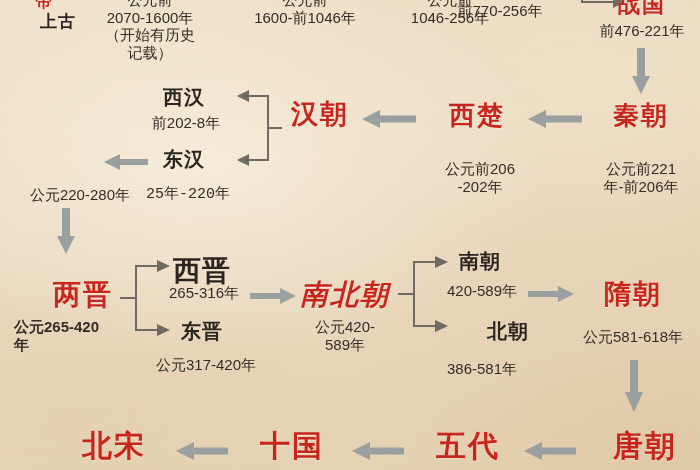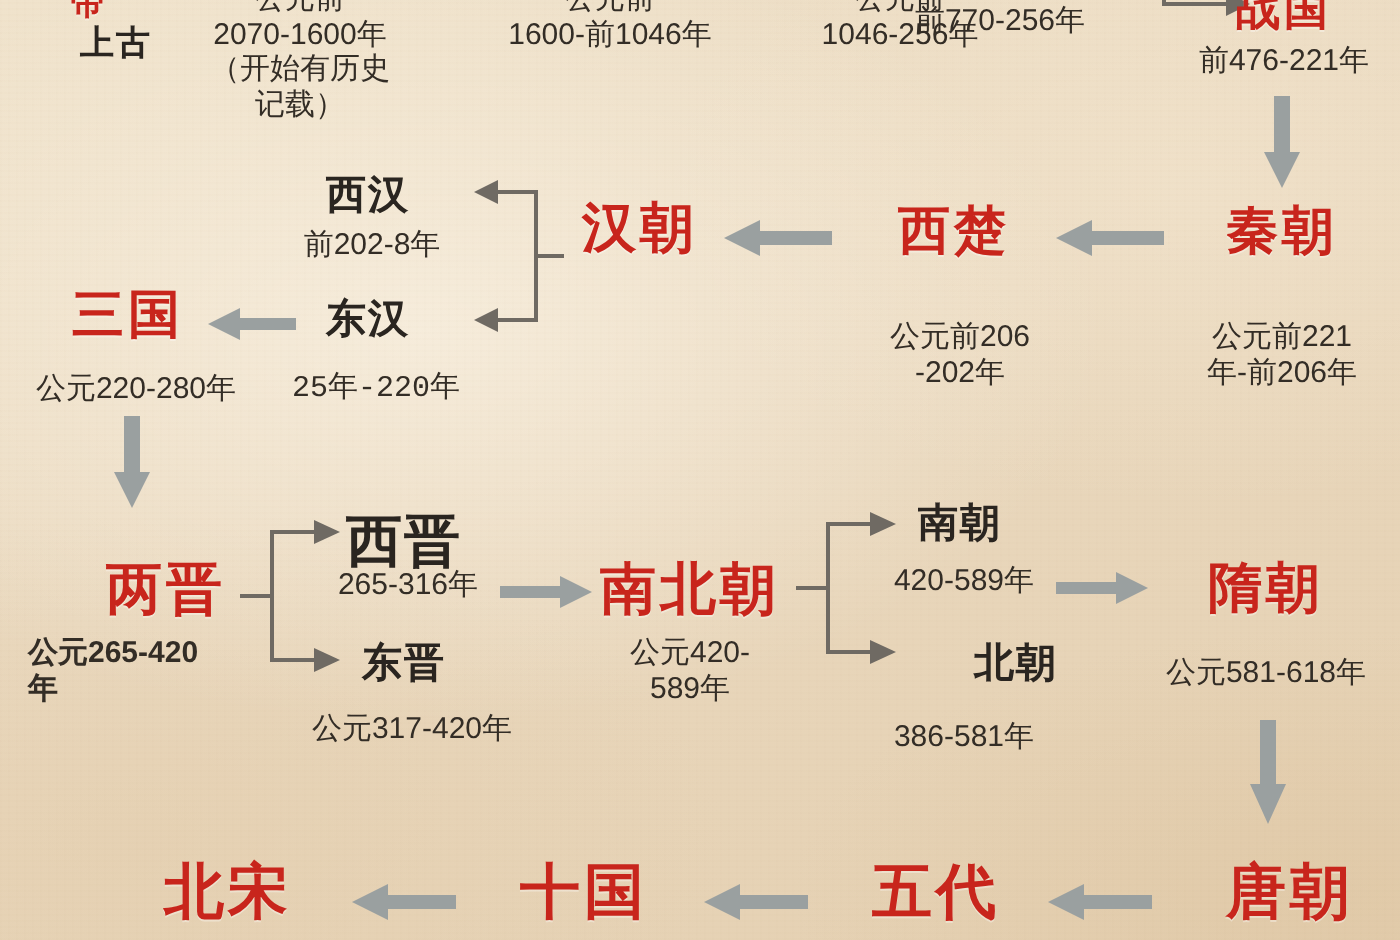--- a/index.html
+++ b/index.html
@@ -157,24 +157,21 @@
     <span>东汉</span>
   </div>
   <div class="years" style="left:138px; top:186px; width:100px; font-size:15px;font-family:Liberation Mono, monospace;">25年-220年</div>
 
   <div class="arrow" style="left:104px; top:152px; width:44px; height:20px;">
     <svg width="44" height="20" viewBox="0 0 44 20">
       <path d="M0 10 L16 2 L16 7 L44 7 L44 13 L16 13 L16 18 Z" fill="#9aa0a0"></path>
     </svg>
   </div>
 
-  <div class="node major" style="left:16px; top:140px; width:96px; font-size:26px;">
-    <span>三国</span>
-  </div>
-  <div class="years" style="left:6px; top:186px; width:124px; font-size:15px;">公元220-280年</div>
+  <div class="years" style="left:6px; top:186px; width:124px; font-size:15px;text-align:right;">公元220-280年</div>
 
   <div class="arrow" style="left:56px; top:208px; width:20px; height:46px;">
     <svg width="20" height="46" viewBox="0 0 20 46">
       <path d="M6 0 L14 0 L14 28 L19 28 L10 46 L1 28 L6 28 Z" fill="#9aa0a0"></path>
     </svg>
   </div>
 
   <div class="node major" style="left:30px; top:276px; width:106px; font-size:28px;">
     <span>两晋</span>
   </div>
@@ -200,21 +197,21 @@
     <span>东晋</span>
   </div>
   <div class="years" style="left:150px; top:356px; width:112px; font-size:15px;">公元317-420年</div>
 
   <div class="arrow" style="left:250px; top:286px; width:46px; height:20px;">
     <svg width="46" height="20" viewBox="0 0 46 20">
       <path d="M46 10 L30 2 L30 7 L0 7 L0 13 L30 13 L30 18 Z" fill="#9aa0a0"></path>
     </svg>
   </div>
 
-  <div class="node major" style="left:280px; top:276px; width:130px; font-size:28px;">
+  <div class="node major" style="left:280px; top:276px; width:130px; font-size:28px;font-style:italic;">
     <span>南北朝</span>
   </div>
   <div class="years" style="left:290px; top:318px; width:110px; font-size:15px;">公元420-
 589年</div>
 
   <div class="arrow" style="left:390px; top:252px; width:70px; height:84px;">
     <svg width="70" height="84" viewBox="0 0 70 84">
       <path d="M8 42 L24 42" fill="none" stroke="#6f6a63" stroke-width="2"></path>
       <path d="M24 42 L24 10 L48 10" fill="none" stroke="#6f6a63" stroke-width="2"></path>
       <path d="M24 42 L24 74 L48 74" fill="none" stroke="#6f6a63" stroke-width="2"></path>

